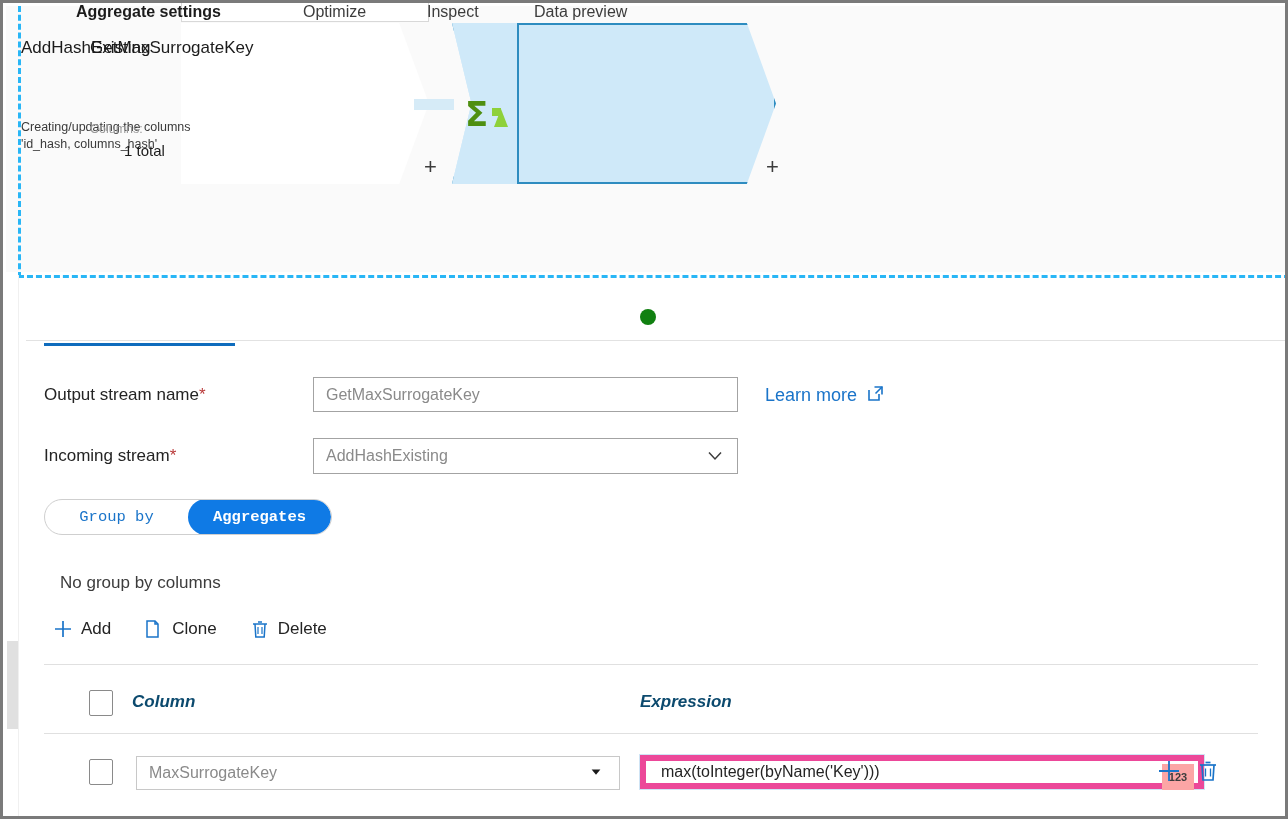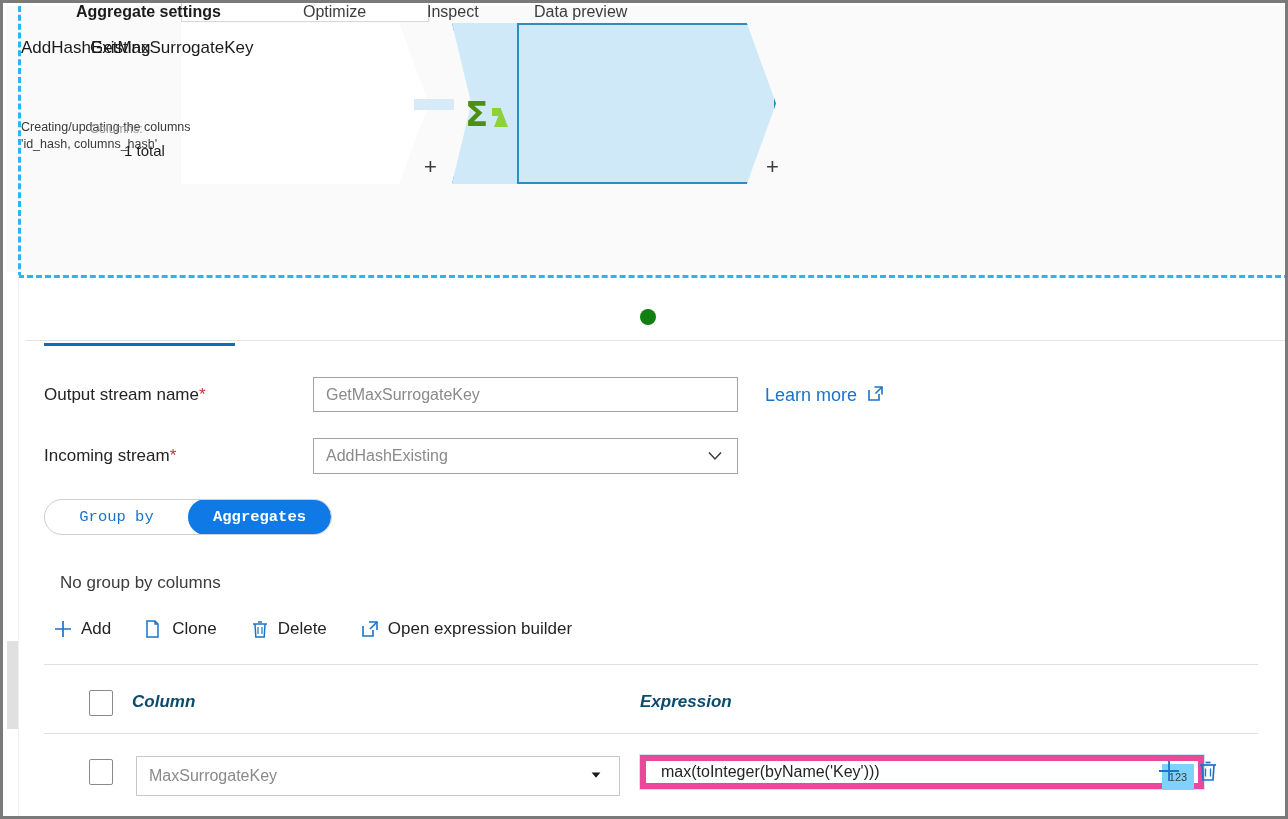--- a/index.html
+++ b/index.html
@@ -341,23 +341,23 @@
     left: 15px; top: 50%;
     transform: translateY(-50%);
     font-size: 16px;
     color: #242424;
     white-space: nowrap;
   }
   .expr-badge {
     position: absolute;
     right: 4px; top: 3px;
     width: 32px; height: 26px;
-    background: #7dd3fc;
+    background: #fca5a5;
     font-size: 11px;
-    font-weight: normal;
+    font-weight: bold;
     color: #3c3c3c;
     display: flex;
     align-items: center;
     justify-content: center;
   }
   .row-add {
     position: absolute;
     left: 1153px; top: 755px;
     cursor: pointer;
   }
@@ -476,43 +476,33 @@
         <svg viewBox="0 0 20 20" width="20" height="20">
           <path d="M3 5 L17 5" stroke="#1a74c9" stroke-width="1.5"></path>
           <path d="M8 3 L12 3" stroke="#1a74c9" stroke-width="1.5"></path>
           <path d="M5 5 L5.8 18 L14.2 18 L15 5" fill="none" stroke="#1a74c9" stroke-width="1.5"></path>
           <path d="M8 8 L8 15 M12 8 L12 15" stroke="#1a74c9" stroke-width="1.2"></path>
         </svg>
       </span>
       <span>Delete</span>
     </div>
 
-    <div class="tb-btn">
-      <span class="tb-ico">
-        <svg viewBox="0 0 20 20" width="20" height="20">
-          <path d="M3 7 L3 17 L13 17 L13 11" fill="none" stroke="#1a74c9" stroke-width="1.6"></path>
-          <path d="M9 3 L17 3 L17 11" fill="none" stroke="#1a74c9" stroke-width="1.6"></path>
-          <path d="M10 10 L17 3" fill="none" stroke="#1a74c9" stroke-width="1.6"></path>
-        </svg>
-      </span>
-      <span>Open expression builder</span>
-    </div>
   </div>
 
   <div class="tbl-rule" style="top:661px;"></div>
 
   <div class="chk" style="left:86px; top:687px;"></div>
   <div class="th" style="left:129px; top:689px;">Column</div>
   <div class="th" style="left:637px; top:689px;">Expression</div>
 
   <div class="tbl-rule" style="top:730px;"></div>
 
   <div class="chk" style="left:86px; top:756px;"></div>
 
-  <div class="select-box" style="left:133px; top:753px; width:484px; height:40px; border-color:#c8c8c8;">
+  <div class="select-box" style="left:133px; top:753px; width:484px; height:34px; border-color:#c8c8c8;">
     <span>MaxSurrogateKey</span>
     <span class="select-chevron">
       <svg viewBox="0 0 16 16" width="14" height="14">
         <polygon points="3,5 13,5 8,11" fill="#1b1b1b"></polygon>
       </svg>
     </span>
   </div>
 
   <div class="expr-input">
     <span class="expr-text">max(toInteger(byName('Key')))</span>

